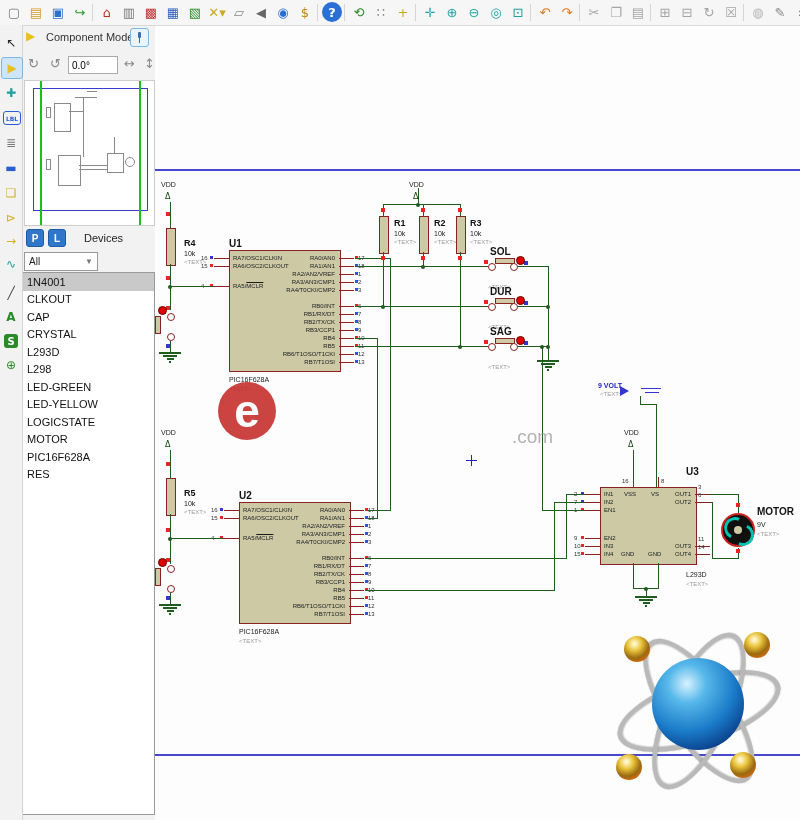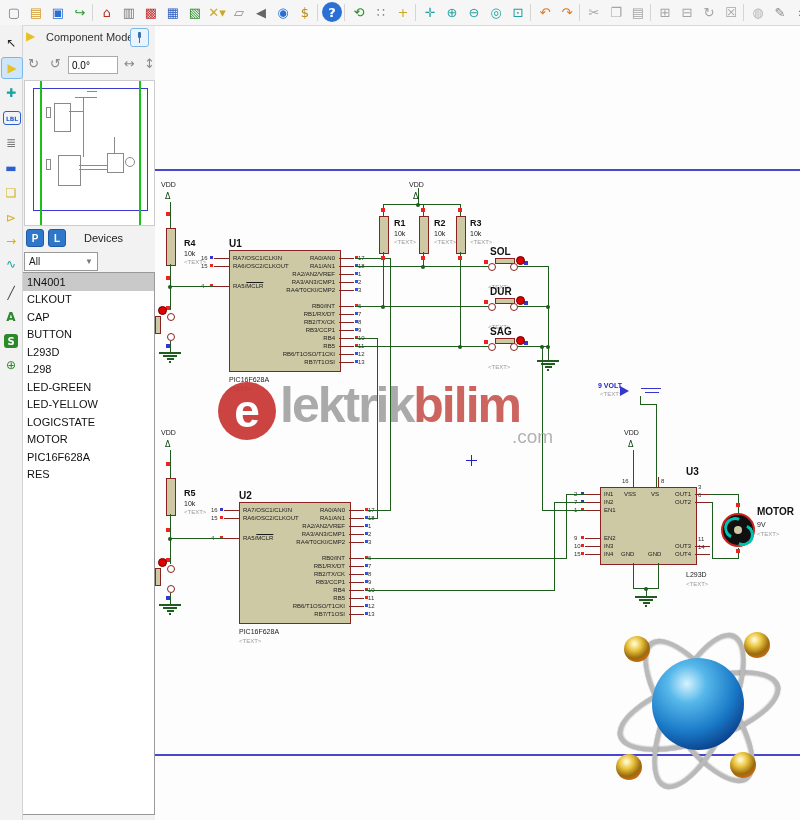--- a/index.html
+++ b/index.html
@@ -430,21 +430,20 @@
       <div class="motor-arc" style="position: absolute; left: 732px; top: 524px; border-right-color: rgb(0, 194, 176); border-bottom-color: rgb(0, 194, 176); transform: rotate(-20deg);"></div>
       <div class="blab" style="position: absolute; left: 757px; top: 506px;">MOTOR</div>
       <div class="val" style="position: absolute; left: 757px; top: 521px;">9V</div>
       <div class="ph" style="position: absolute; left: 757px; top: 531px;">&lt;TEXT&gt;</div>
       <div style="position: absolute; left: 466px; top: 460px; width: 11px; height: 1px; background: rgb(34, 34, 204);"></div>
       <div style="position: absolute; left: 471px; top: 455px; width: 1px; height: 11px; background: rgb(34, 34, 204);"></div>
     </div>
 
 <div id="wm" class="abs">
   <div id="wm-e">e</div>
-  <div id="wm-t"><span id="wm-p1" style="color: rgb(159, 159, 159);">lektrik</span><span id="wm-p2" style="color: rgb(198, 79, 74);">bilim</span></div>
   <div id="wm-com">.com</div>
 </div>
 
 <div class="abs" id="atom" style="left:600px;top:630px;width:200px;height:160px;z-index:6;">
   <div class="orbit" style="left:14px;top:48px;transform:rotate(-18deg);"></div>
   <div class="orbit" style="left:14px;top:48px;transform:rotate(55deg);"></div>
   <div class="orbit" style="left:14px;top:48px;transform:rotate(-65deg);"></div>
   <div id="sphere" style="left:52px;top:28px;"></div>
   <div class="goldball" style="left:24px;top:6px;"></div>
   <div class="goldball" style="left:144px;top:2px;"></div>
@@ -552,21 +551,21 @@
   <div class="abs" style="left:62px;top:207px;font-size:11px;color:#222;">Devices</div>
 
   <div id="filter" class="abs">
     <span>All</span>
     <span style="color:#777;font-size:8px;">▼</span>
   </div>
   <div id="devlist" class="abs">
         <div class="dev-item dev-sel">1N4001</div>
         <div class="dev-item">CLKOUT</div>
         <div class="dev-item">CAP</div>
-        <div class="dev-item">BUTTON</div>
+        <div class="dev-item">CRYSTAL</div>
         <div class="dev-item">L293D</div>
         <div class="dev-item">L298</div>
         <div class="dev-item">LED-GREEN</div>
         <div class="dev-item">LED-YELLOW</div>
         <div class="dev-item">LOGICSTATE</div>
         <div class="dev-item">MOTOR</div>
         <div class="dev-item">PIC16F628A</div>
         <div class="dev-item">RES</div>
       </div>
 </div>

